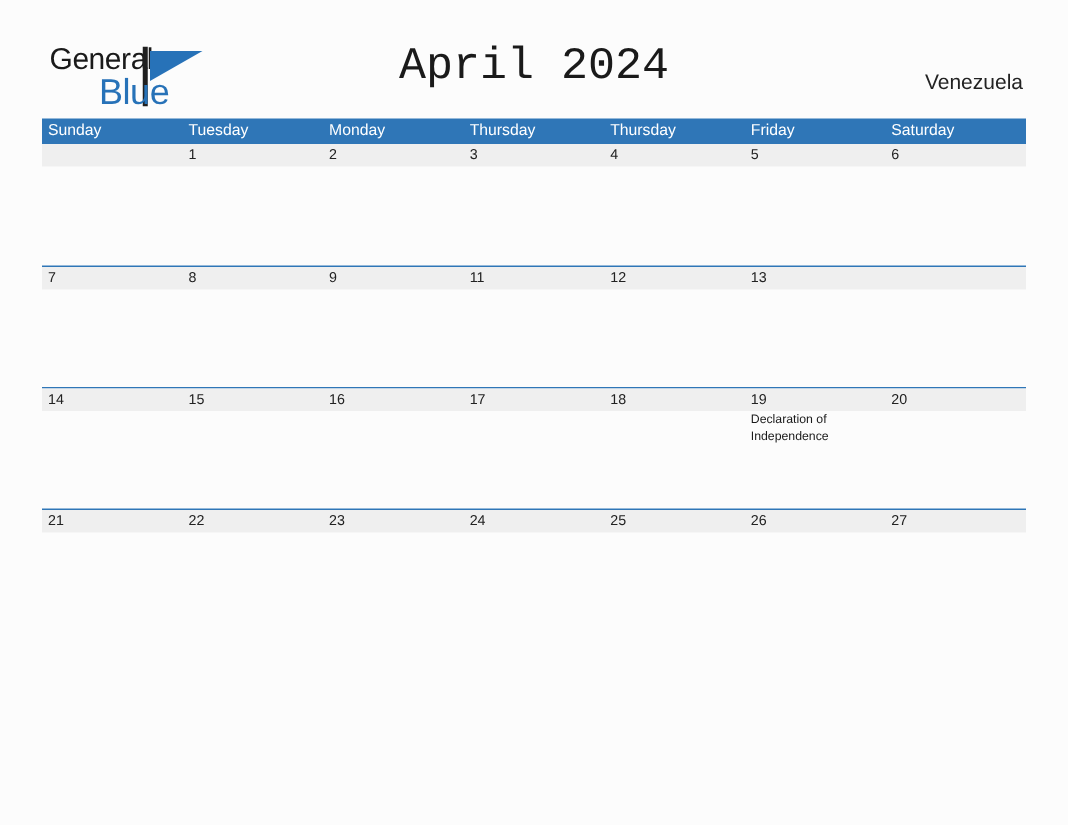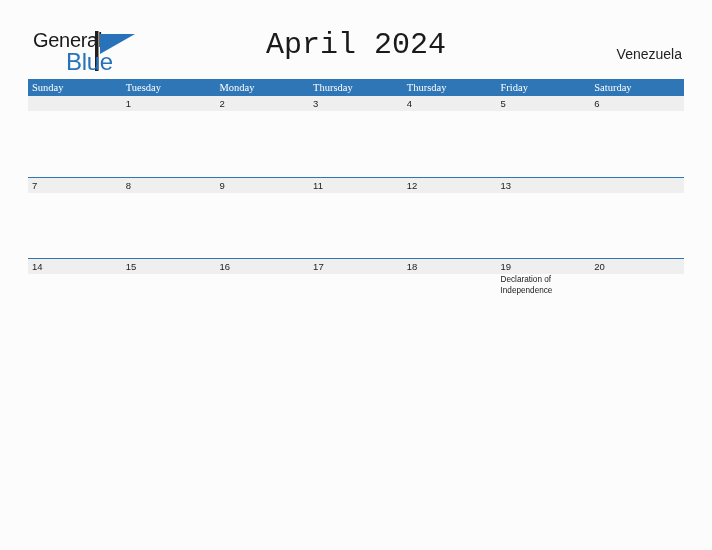--- a/index.html
+++ b/index.html
@@ -95,21 +95,21 @@
     background: #2f76b7;
   }
   .weekday-cell {
     width: 93.71px;
     height: 17px;
     box-sizing: border-box;
     padding-left: 4px;
     color: #ffffff;
     font-size: 10.5px;
     line-height: 17px;
-    font-family: Liberation Serif, serif;
+    font-family: Liberation Sans, sans-serif;
     white-space: nowrap;
     overflow: hidden;
   }
 
   .week-row {
     display: flex;
     width: 656px;
     height: 81px;
     border-top: 1.5px solid #2f76b7;
     box-sizing: border-box;
@@ -254,14 +254,38 @@
         <div class="day-cell">
           <div class="day-number">19</div>
           <div class="day-events">
             <div class="event">Declaration of Independence</div>
           </div>
         </div>
         <div class="day-cell">
           <div class="day-number">20</div>
         </div>
       </div>
+      <div class="week-row">
+        <div class="band"></div>
+        <div class="day-cell">
+          <div class="day-number">21</div>
+        </div>
+        <div class="day-cell">
+          <div class="day-number">22</div>
+        </div>
+        <div class="day-cell">
+          <div class="day-number">23</div>
+        </div>
+        <div class="day-cell">
+          <div class="day-number">24</div>
+        </div>
+        <div class="day-cell">
+          <div class="day-number">25</div>
+        </div>
+        <div class="day-cell">
+          <div class="day-number">26</div>
+        </div>
+        <div class="day-cell">
+          <div class="day-number">27</div>
+        </div>
+      </div>
     </div>
 </div>
 
 </body></html>

